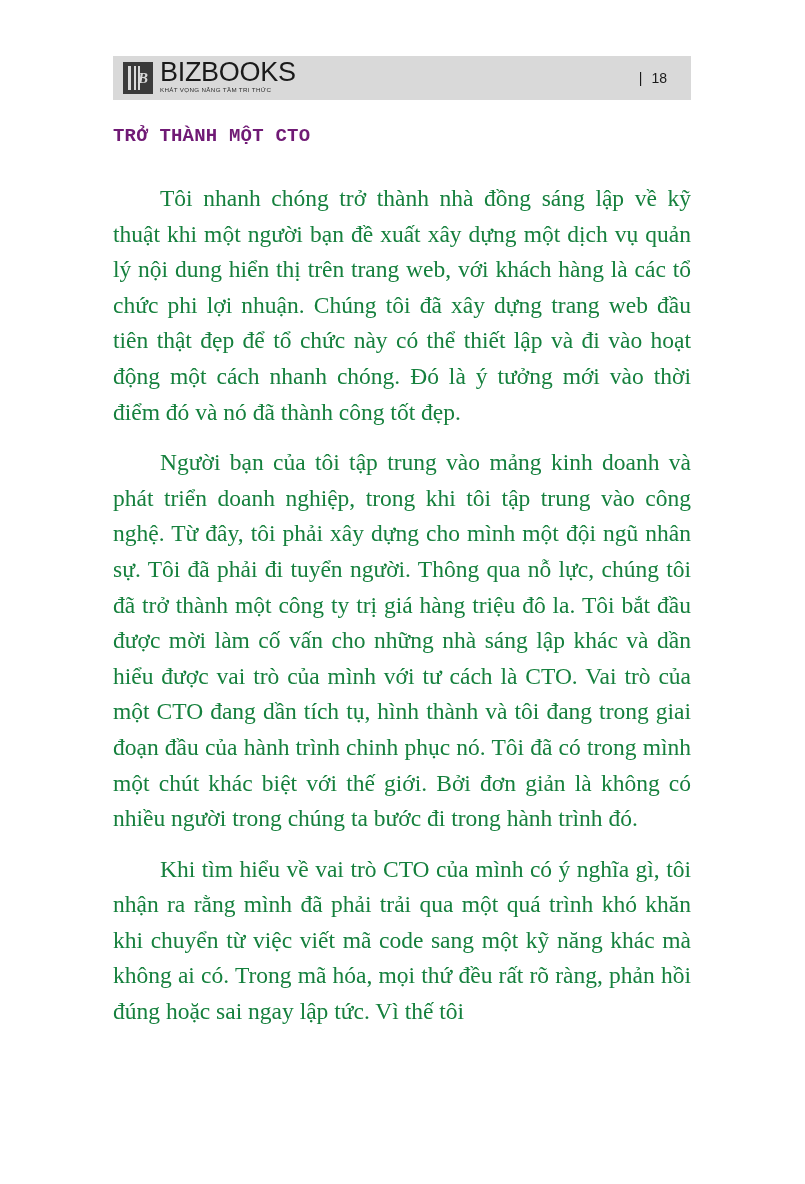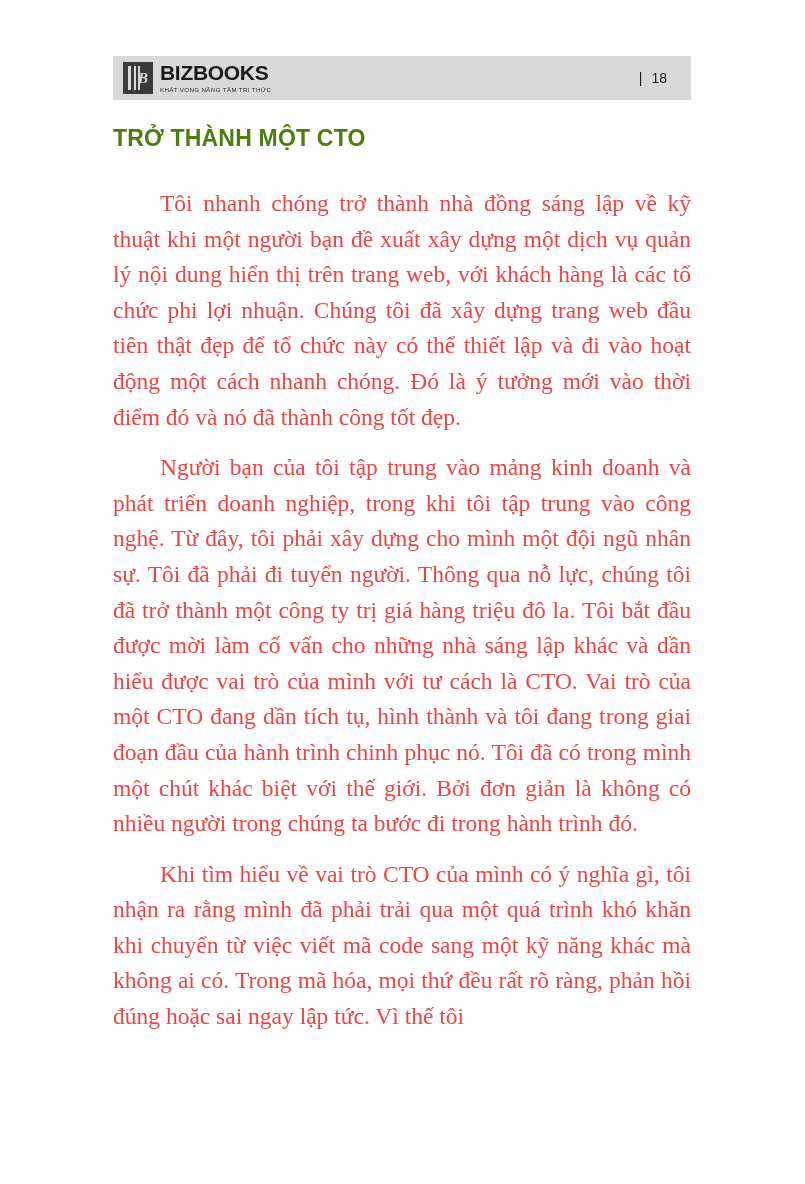--- a/index.html
+++ b/index.html
@@ -83,22 +83,22 @@
     font-weight: bold;
   }
 
   .brand-text {
     display: flex;
     flex-direction: column;
     justify-content: center;
   }
   .brand-title {
     font-family: "Liberation Sans", sans-serif;
-    font-weight: bold;
-    font-size: 21px;
+    font-weight: normal;
+    font-size: 27px;
     line-height: 21px;
     letter-spacing: -0.3px;
     color: #1a1a1a;
   }
   .brand-sub {
     font-family: "Liberation Sans", sans-serif;
     font-size: 6.2px;
     line-height: 9px;
     letter-spacing: 0.35px;
     color: #2b2b2b;
@@ -120,36 +120,36 @@
 
   
   .content {
     position: absolute;
     left: 113px;
     top: 125px;
     width: 578px;
   }
 
   .chapter-title {
-    font-family: Liberation Sans, sans-serif;
+    font-family: Liberation Mono, monospace;
     font-weight: bold;
-    font-size: 23px;
+    font-size: 19px;
     letter-spacing: 0.2px;
-    color: #4d7c0f;
+    color: #701a75;
     margin: 0 0 34px 0;
   }
 
   p.body-text {
     margin: 0 0 15px 0;
     font-size: 23.5px;
     line-height: 35.6px;
     text-align: justify;
     text-justify: inter-word;
     text-indent: 47px;
-    color: #ef4444;
+    color: #15803d;
     hyphens: none;
   }
   p.body-text:last-child {
     margin-bottom: 0;
     font-family: Liberation Serif, serif;
   }
 </style>
 </head>
 <body>
 

